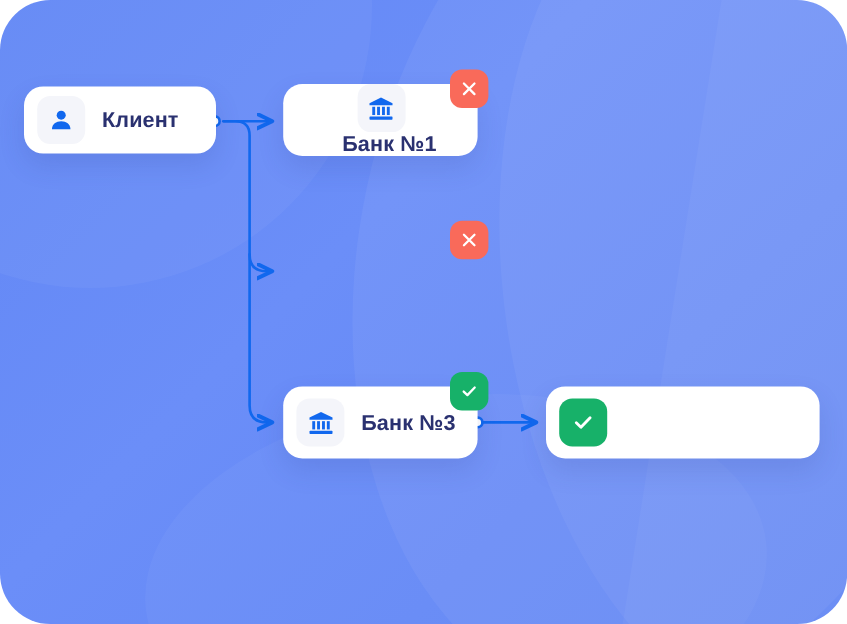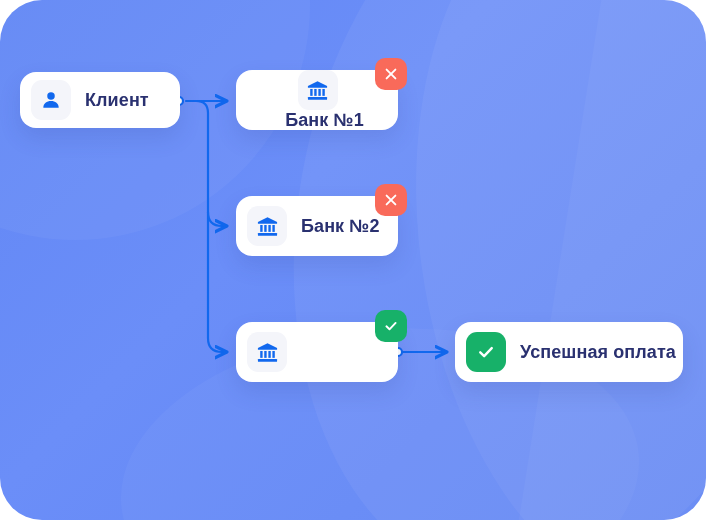--- a/index.html
+++ b/index.html
@@ -174,59 +174,46 @@
       </svg>
     </div>
     <span class="card-label">Банк №1</span>
   </div>
   <div class="badge badge-error" id="badge-bank1">
     <svg width="14" height="14" viewBox="0 0 14 14" aria-hidden="true">
       <path d="M2.6,2.6 L11.4,11.4 M11.4,2.6 L2.6,11.4" stroke="#ffffff" stroke-width="1.9" stroke-linecap="round"></path>
     </svg>
   </div>
 
-  <div class="card" id="card-bank2">
-    <div class="card-icon icon-muted">
-      <svg width="23" height="23" viewBox="0 0 24 24" aria-hidden="true">
-        <path d="M12,2.4 L22,7.3 L22,9.1 L2,9.1 L2,7.3 Z" fill="#1168ee"></path>
-        <rect x="4.4" y="10.4" width="2.5" height="7.2" fill="#1168ee"></rect>
-        <rect x="8.6" y="10.4" width="2.5" height="7.2" fill="#1168ee"></rect>
-        <rect x="12.9" y="10.4" width="2.5" height="7.2" fill="#1168ee"></rect>
-        <rect x="17.1" y="10.4" width="2.5" height="7.2" fill="#1168ee"></rect>
-        <rect x="2" y="18.8" width="20" height="2.8" rx="0.6" fill="#1168ee"></rect>
-      </svg>
-    </div>
-    <span class="card-label">Банк №2</span>
-  </div>
   <div class="badge badge-error" id="badge-bank2">
     <svg width="14" height="14" viewBox="0 0 14 14" aria-hidden="true">
       <path d="M2.6,2.6 L11.4,11.4 M11.4,2.6 L2.6,11.4" stroke="#ffffff" stroke-width="1.9" stroke-linecap="round"></path>
     </svg>
   </div>
 
   <div class="card" id="card-bank3">
     <div class="card-icon icon-muted">
       <svg width="23" height="23" viewBox="0 0 24 24" aria-hidden="true">
         <path d="M12,2.4 L22,7.3 L22,9.1 L2,9.1 L2,7.3 Z" fill="#1168ee"></path>
         <rect x="4.4" y="10.4" width="2.5" height="7.2" fill="#1168ee"></rect>
         <rect x="8.6" y="10.4" width="2.5" height="7.2" fill="#1168ee"></rect>
         <rect x="12.9" y="10.4" width="2.5" height="7.2" fill="#1168ee"></rect>
         <rect x="17.1" y="10.4" width="2.5" height="7.2" fill="#1168ee"></rect>
         <rect x="2" y="18.8" width="20" height="2.8" rx="0.6" fill="#1168ee"></rect>
       </svg>
     </div>
+    <span class="card-label">Банк №3</span>
   </div>
   <div class="badge badge-success" id="badge-bank3">
     <svg width="16" height="16" viewBox="0 0 16 16" aria-hidden="true">
       <path d="M3.4,8.3 L6.5,11.3 L12.6,4.9" fill="none" stroke="#ffffff" stroke-width="1.9" stroke-linecap="round" stroke-linejoin="round"></path>
     </svg>
   </div>
 
   <div class="card" id="card-success">
     <div class="card-icon icon-green">
       <svg width="20" height="20" viewBox="0 0 16 16" aria-hidden="true">
         <path d="M3.4,8.3 L6.5,11.3 L12.6,4.9" fill="none" stroke="#ffffff" stroke-width="1.9" stroke-linecap="round" stroke-linejoin="round"></path>
       </svg>
     </div>
-    <span class="card-label">Успешная оплата</span>
   </div>
 
 </div>
 
 </body></html>

